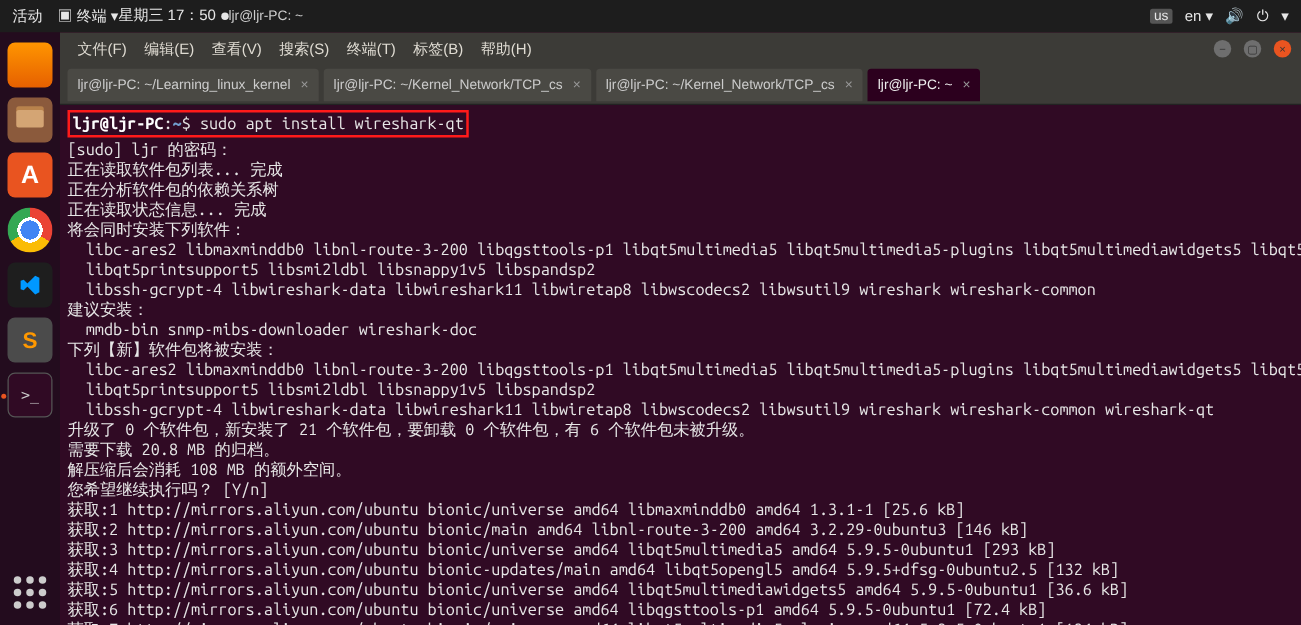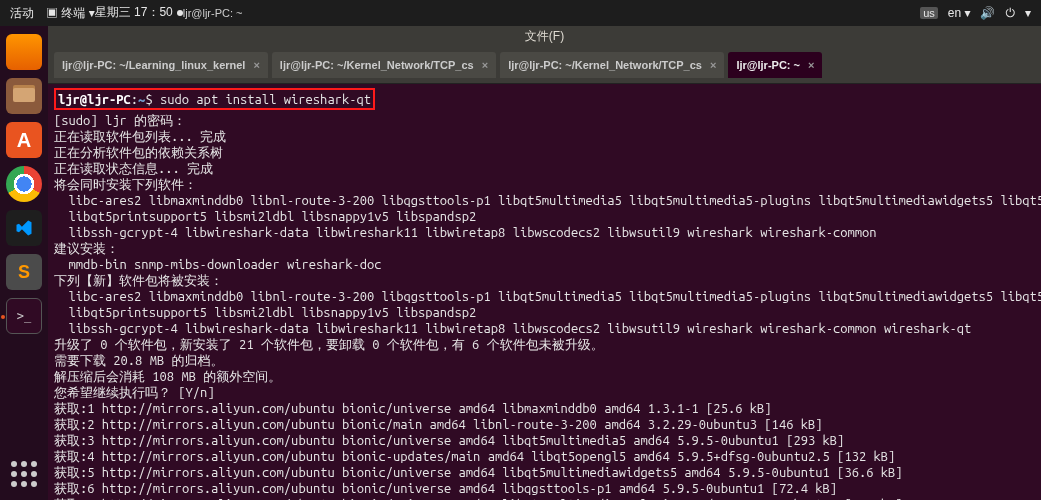--- a/index.html
+++ b/index.html
@@ -23,29 +23,29 @@
 .vscode { background: #1e1e1e; }
 .sublime { background: #4b4b4b; position:relative; }
 .sublime::after { content:"S"; color:#ff9800; font-weight:bold; font-size:18px; }
 .term { background: #300a24; border:1px solid #555; position:relative; }
 .term::after { content:">_"; color:#ccc; font-size:12px; font-family:monospace; }
 .apps { position: absolute; bottom: 8px; width:36px; height:36px; display:grid; grid-template-columns:repeat(3,6px); grid-template-rows:repeat(3,6px); gap:4px; justify-content:center; align-content:center; }
 .apps span { width:6px; height:6px; background:#ccc; border-radius:50%; }
 .active-ind { position:absolute; left:2px; width:4px; height:4px; background:#e95420; border-radius:50%; }
 
 .window { position: absolute; left: 48px; right: 0; top: 26px; bottom: 0; background: #2c001e; display:flex; flex-direction:column; }
-.menubar { height: 26px; background: #3c3b37; color: #dfdbd2; display: flex; align-items: center; padding: 0 8px; font-size: 12px; gap: 2px; flex-direction: column; }
+.menubar { height: 26px; background: #3c3b37; color: #dfdbd2; display: flex; align-items: center; padding: 0 8px; font-size: 12px; gap: 2px; }
 .menubar .item { padding: 2px 6px; cursor:pointer; }
 .winctrl { margin-left: auto; display:flex; gap:10px; }
 .wc { width:14px; height:14px; border-radius:50%; cursor:pointer; display:flex; align-items:center; justify-content:center; font-size:9px; color:#333;}
 .wc.min { background:#6e6e6e; }
 .wc.max { background:#6e6e6e; }
 .wc.close { background:#e95420; }
 
-.tabbar { height: 32px; background: #3c3b37; display: flex; align-items: flex-start; padding: 0 6px; gap: 4px; border-bottom: 1px solid #222; font-weight: bold;}
+.tabbar { height: 32px; background: #3c3b37; display: flex; align-items: center; padding: 0 6px; gap: 4px; border-bottom: 1px solid #222;}
 .tab { height: 26px; background: #4a4944; color: #ccc; font-size: 11px; padding: 0 8px; display: flex; align-items: center; border-radius: 3px 3px 0 0; gap: 8px; cursor:pointer; max-width:240px; }
 .tab.active { background: #2c001e; color: #eee; }
 .tab .x { color:#999; font-size:11px; cursor:pointer; }
 
 .terminal { flex:1; background: #300a24; color: #e6e6e6; font-family: "Ubuntu Mono","Courier New",monospace; font-size: 13px; line-height: 16px; padding: 4px 6px; overflow: hidden; white-space: pre; }
 .hl { border: 2px solid #ff1a1a; padding: 1px 2px; display:inline-block; margin-bottom:2px; }
 .prompt-user { color: #ffffff; font-weight:bold; }
 .prompt-path { color: #729fcf; font-weight:bold; }
 .cmd { color: #e6e6e6; }
 

